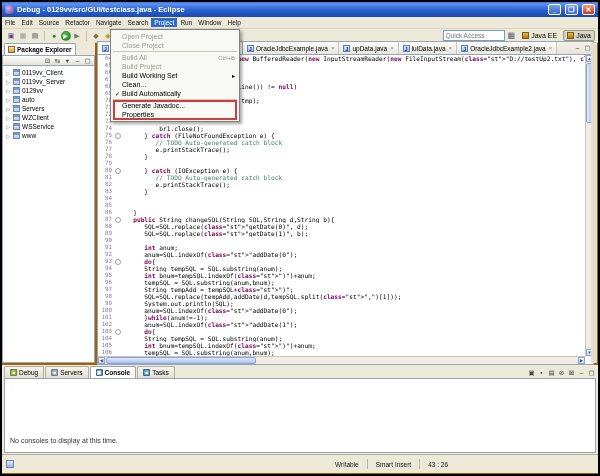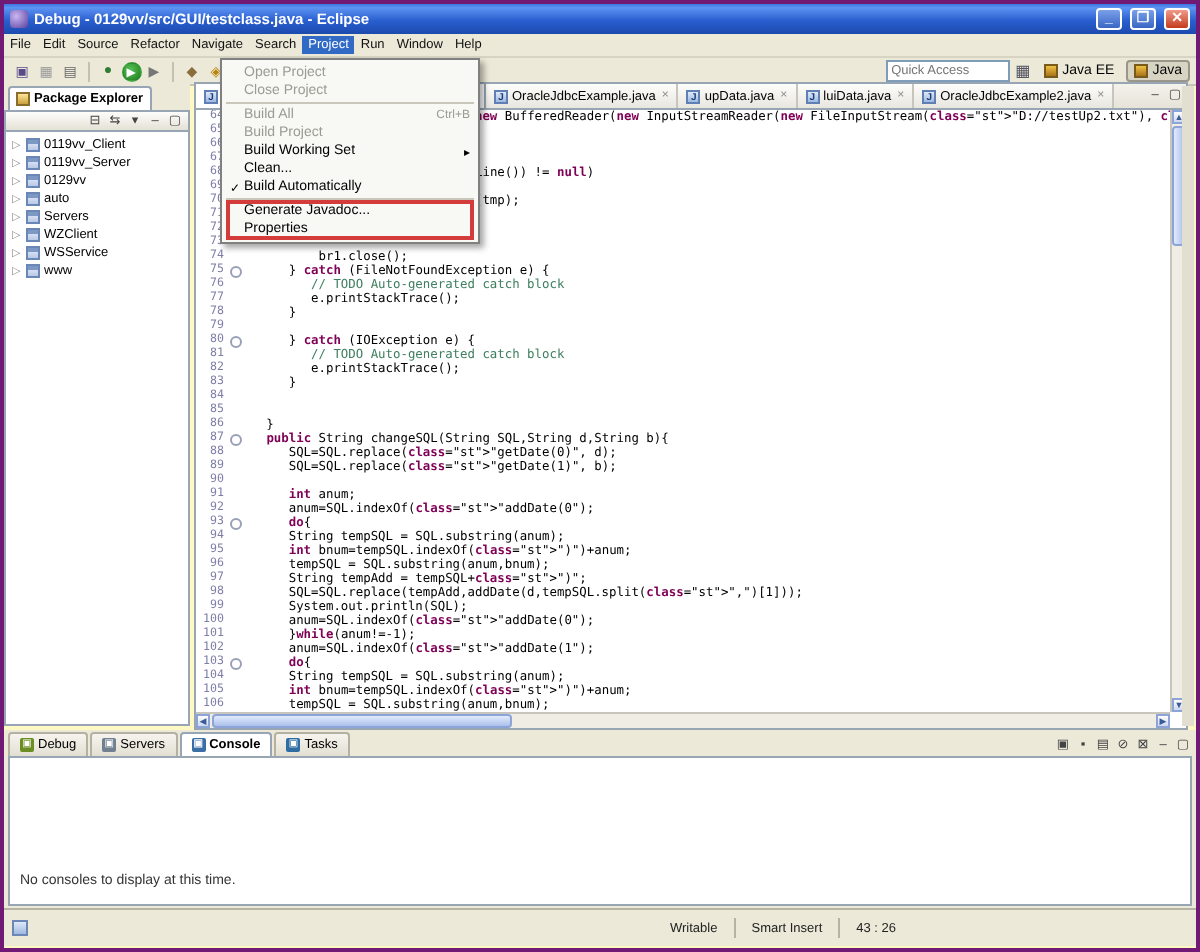--- a/index.html
+++ b/index.html
@@ -1,18 +1,18 @@
 <!DOCTYPE html>
 <html><head>
 <meta charset="utf-8">
 <style>
   *{margin:0;padding:0;box-sizing:border-box}
   html,body{width:600px;height:476px;overflow:hidden}
   body{font-family:"Liberation Sans",sans-serif;background:#7996bd;position:relative}
-  #window{position:absolute;inset:0;background:#fef9c3;border:2px solid #701a75}
+  #window{position:absolute;inset:0;background:#a16207;border:2px solid #000000}
 
   
   .titlebar{position:absolute;left:0;top:0;right:0;height:15px;display:flex;align-items:center;gap:3px;
     padding:0 3px;background:linear-gradient(180deg,#3a76e0 0%,#5d93f2 12%,#2a5fd0 55%,#1c4aae 100%);
     color:#fff;font-size:7.5px;font-weight:bold}
   .title-icon{width:9px;height:9px;border-radius:2px;background:radial-gradient(circle at 35% 35%,#c9b7f0,#5a3f9e);flex:none}
   .title-text{flex:1;white-space:nowrap;overflow:hidden}
   .wbtn{width:13px;height:11px;border:1px solid #fff;border-radius:2px;font-size:7px;line-height:9px;text-align:center;
     background:linear-gradient(#7aa0ea,#3a66c4);margin-left:1px;flex:none}
   .wbtn.close{background:linear-gradient(#ef9b8a,#c43a1d)}

